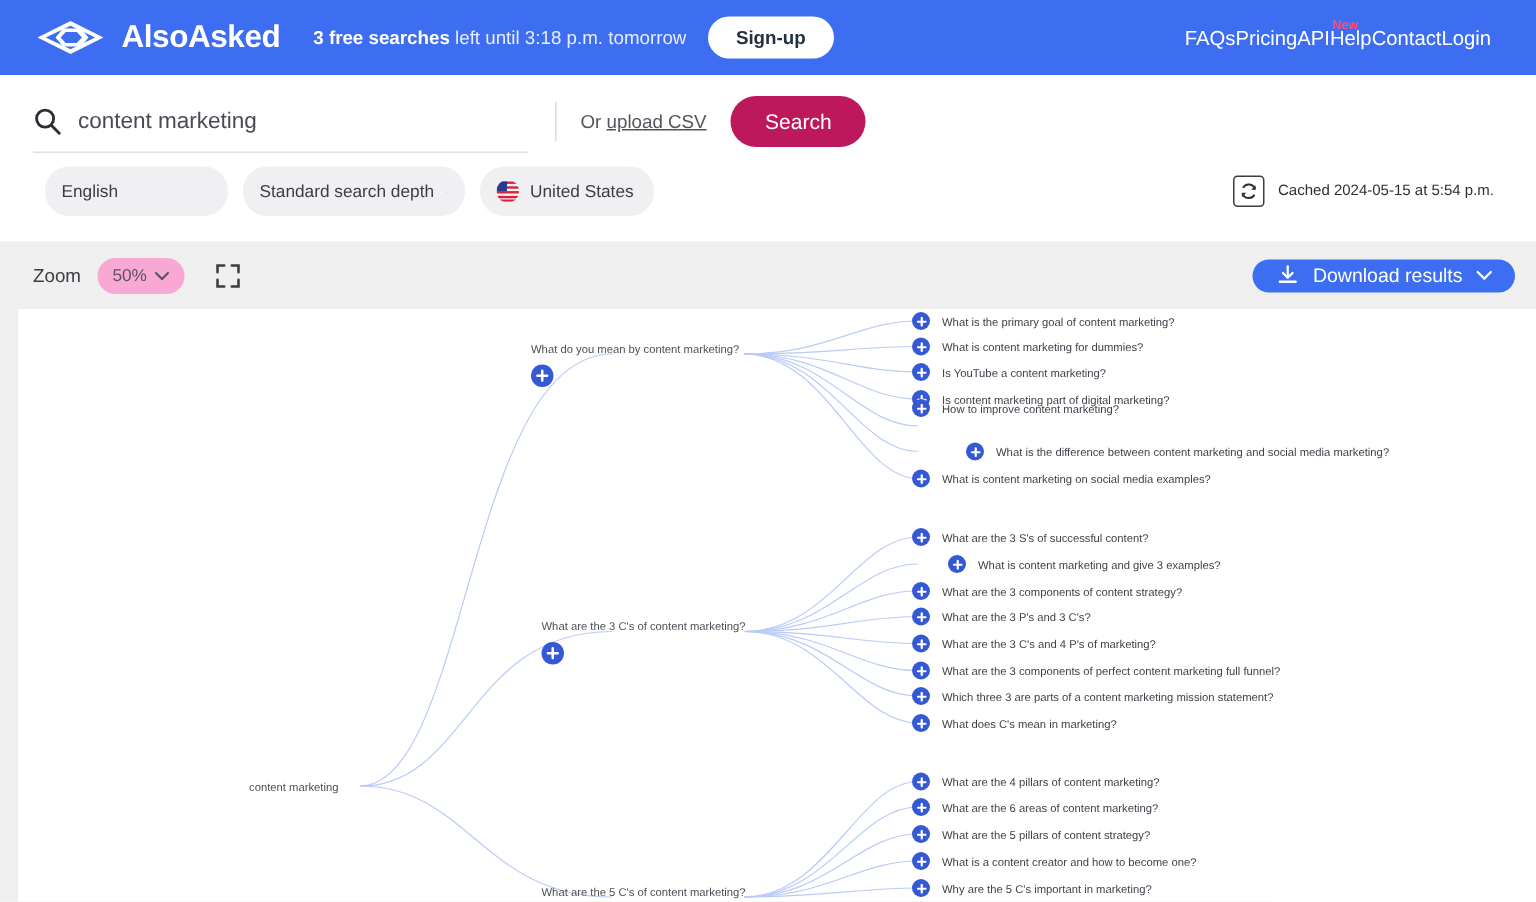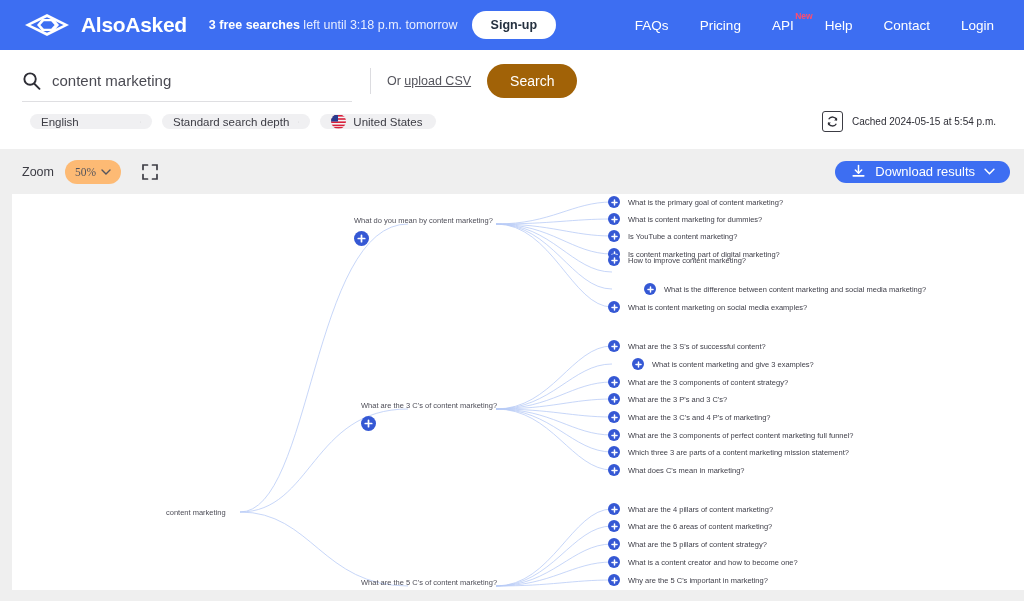--- a/index.html
+++ b/index.html
@@ -34,21 +34,21 @@
   .signup-btn {
     margin-left: 14px;
     background: #fff; color: #24303f;
     font-size: 12.5px; font-weight: bold;
     border: none; border-radius: 20px;
     padding: 7px 19px; cursor: pointer;
     white-space: nowrap;
   }
   .nav {
     margin-left: auto;
-    display: flex; align-items: center; gap: 31px;
+    display: flex; align-items: center; 
   }
   .nav a {
     color: #fff; font-size: 13.5px;
     text-decoration: none; position: relative;
     white-space: nowrap;
   }
   .nav .badge-new {
     position: absolute; top: -7px; right: -19px;
     color: #ff4d6d; font-size: 8.5px; font-weight: bold;
   }
@@ -73,33 +73,33 @@
     width: 100%; background: transparent;
   }
   .divider-v {
     width: 1px; height: 26px; background: #dcdce0;
     margin: 0 16px 0 18px;
   }
   .csv-text { font-size: 12.5px; color: #54545c; white-space: nowrap; }
   .csv-text a { color: #54545c; text-decoration: underline; }
   .search-btn {
     margin-left: 16px;
-    background: #a16207; color: #fff;
+    background: #be185d; color: #fff;
     border: none; border-radius: 20px;
     font-size: 14px; font-family: "Liberation Sans", sans-serif;
     padding: 9px 23px; cursor: pointer;
   }
 
   .filters-row {
     display: flex; align-items: center;
     padding: 9px 0 17px 8px;
   }
   .pill {
     background: #f0f0f2; border: none; border-radius: 16px;
-    height: 15px; display: inline-flex; align-items: center;
+    height: 33px; display: inline-flex; align-items: center;
     font-size: 11.5px; color: #3c3c44;
     font-family: "Liberation Sans", sans-serif;
     padding: 0 11px; margin-right: 10px; cursor: pointer;
     white-space: nowrap;
   }
   .pill.lang { width: 122px; justify-content: space-between; }
   .pill.country { width: 116px; }
   .pill .chev { margin-left: auto; padding-left: 9px; }
   .flag {
     width: 15px; height: 15px; border-radius: 50%;
@@ -117,25 +117,25 @@
   }
   .cached-text { font-size: 10px; color: #2e2e36; white-space: nowrap; }
 
   
   .toolbar {
     height: 45px; display: flex; align-items: center;
     padding: 0 14px 0 22px; background: #efefef;
   }
   .zoom-label { font-size: 12.5px; color: #3c3c44; margin-right: 11px; }
   .zoom-pill {
-    background: #fdba74; border: none; border-radius: 14px;
+    background: #f9a8d4; border: none; border-radius: 14px;
     height: 24px; padding: 0 10px;
     display: inline-flex; align-items: center; gap: 5px;
     font-size: 11.5px; color: #55555d; cursor: pointer;
-    font-family: Liberation Serif, serif;
+    font-family: Liberation Sans, sans-serif;
   }
   .fullscreen-btn {
     width: 18px; height: 18px; margin-left: 20px; cursor: pointer;
   }
   .download-btn {
     margin-left: auto;
     background: #3d6ef2; color: #fff; border: none;
     border-radius: 19px; height: 22px;
     display: inline-flex; align-items: center; gap: 9px;
     font-size: 13px; font-family: "Liberation Sans", sans-serif;

